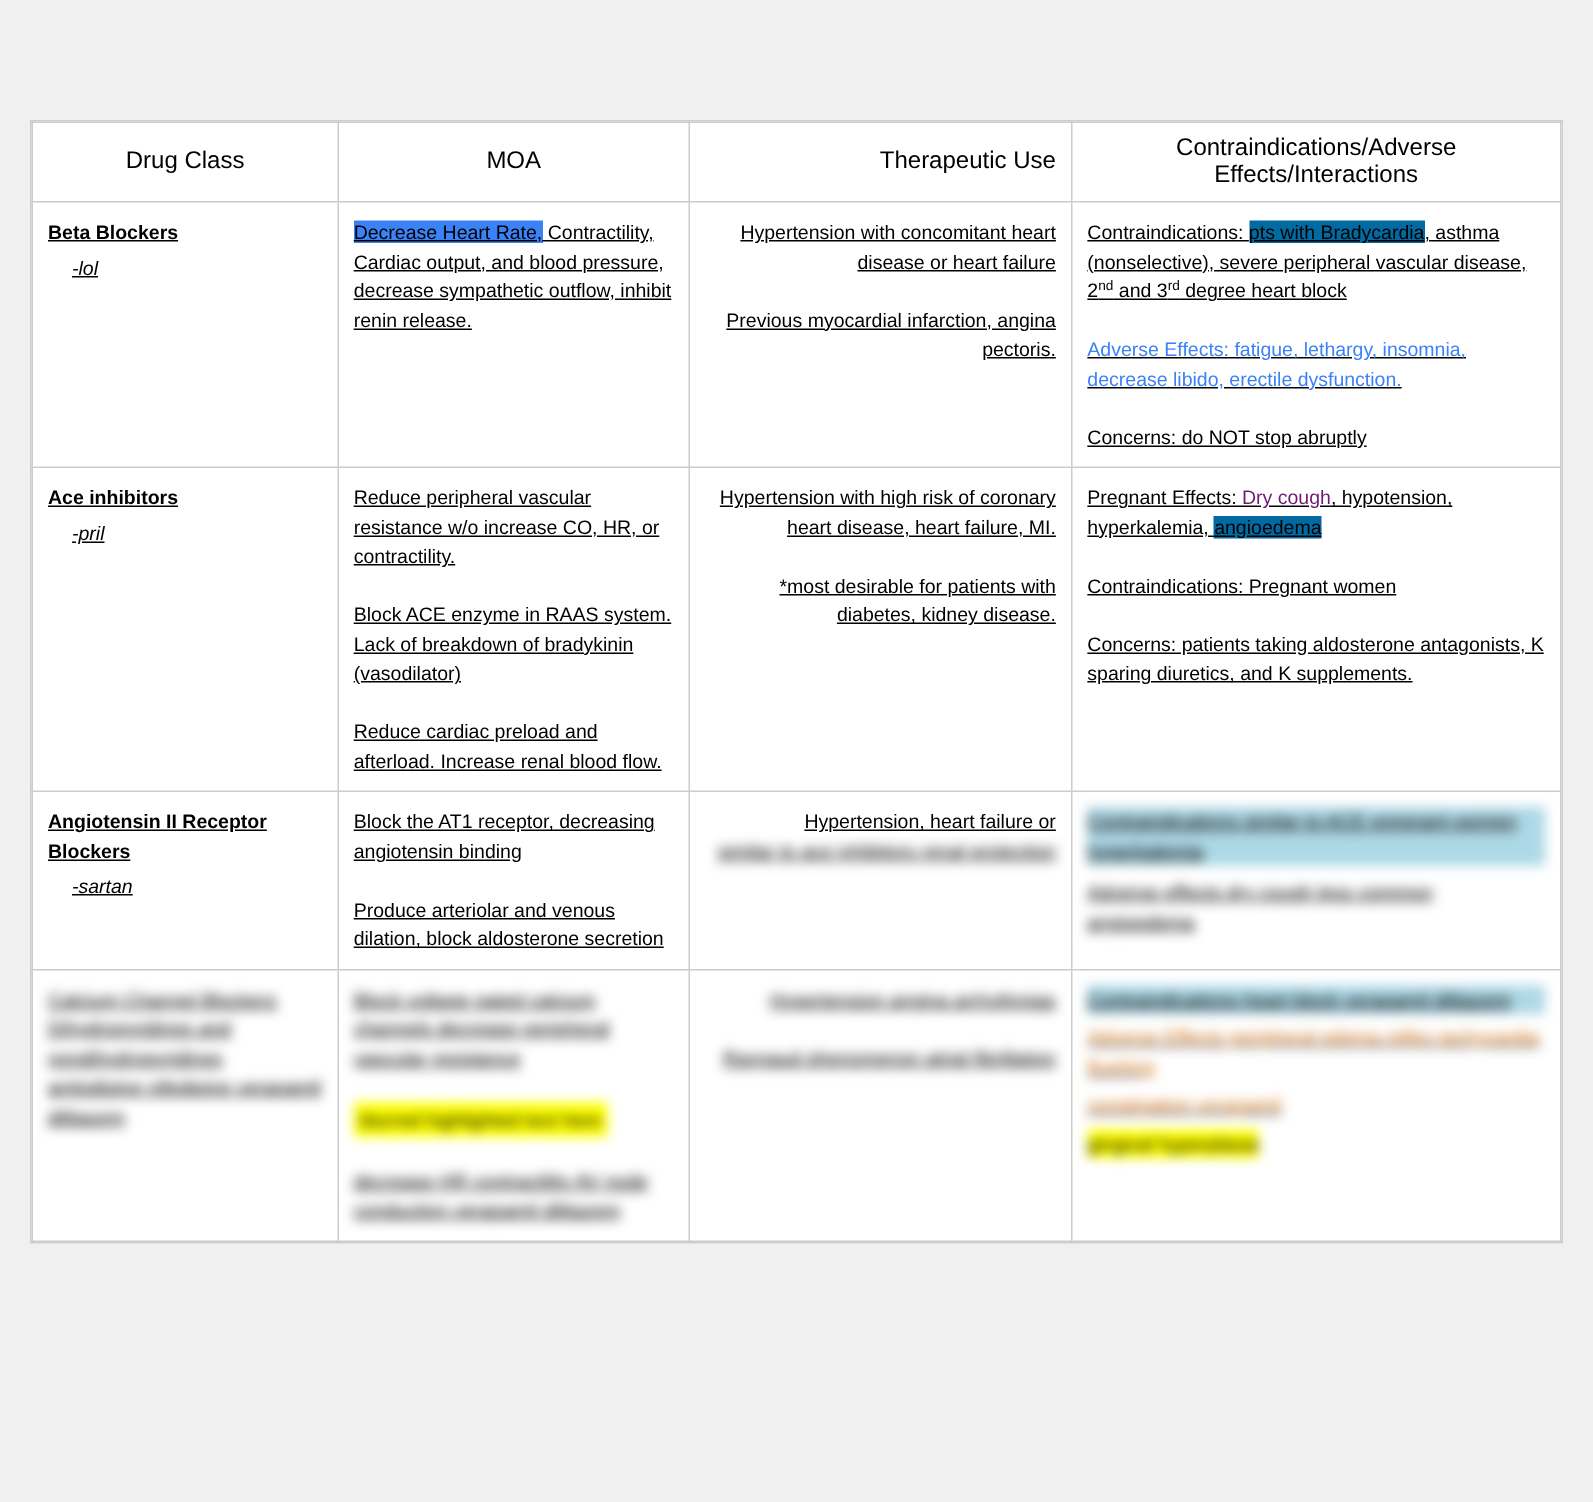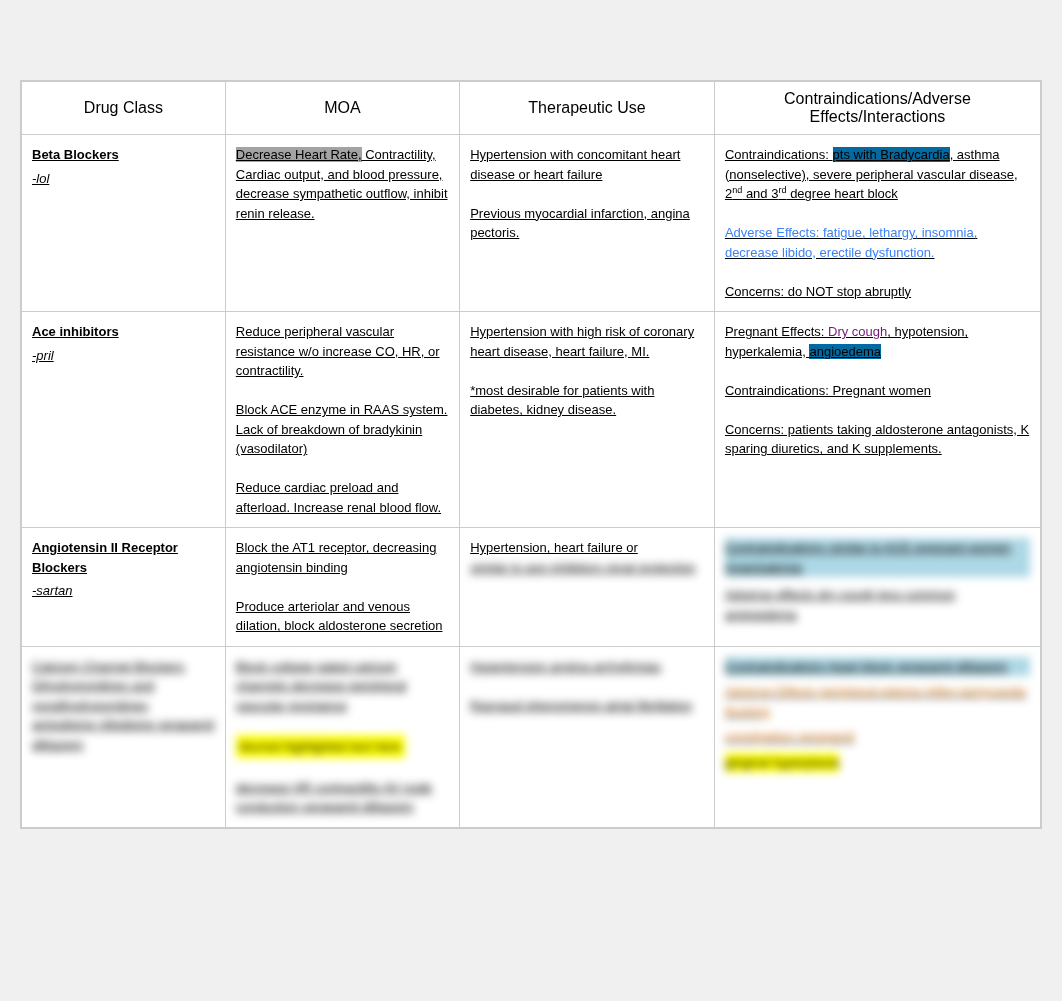--- a/index.html
+++ b/index.html
@@ -29,41 +29,41 @@
     td {
       border: 1px solid #ccc;
       padding: 10px;
       vertical-align: top;
       font-size: 13px;
       line-height: 1.5;
       text-decoration: underline;
     }
     .col-drug { width: 20%; }
     .col-moa { width: 23%; }
-    .col-therapeutic { width: 25%; }
+    .col-therapeutic { width: 25%; text-align: right; }
     .col-contra { width: 32%; }
 
     .drug-name { font-weight: bold; }
-    .drug-suffix { display: block; margin-top: 4px; font-style: italic; }
+    .drug-suffix { display: block; margin-top: 4px; font-style: italic; margin-left: 16px; }
 
     .highlight-yellow { background-color: #0369a1; }
     .highlight-blue { background-color: #add8e6; }
     .text-orange { color: #3b82f6; }
     .text-blue { color: #701a75; }
 
     sup { font-size: 0.7em; vertical-align: super; margin-top: 16px; }
 
     .blurred {
       filter: blur(4px);
       user-select: none;
     }
 
     .moa-highlight {
       display: inline;
-      background-color: #a3a3a3;
+      background-color: #3b82f6;
     }
   </style>
 </head>
 <body>
 
 <div class="table-wrapper">
   <table>
     <thead>
       <tr>
         <th class="col-drug">Drug Class</th>

